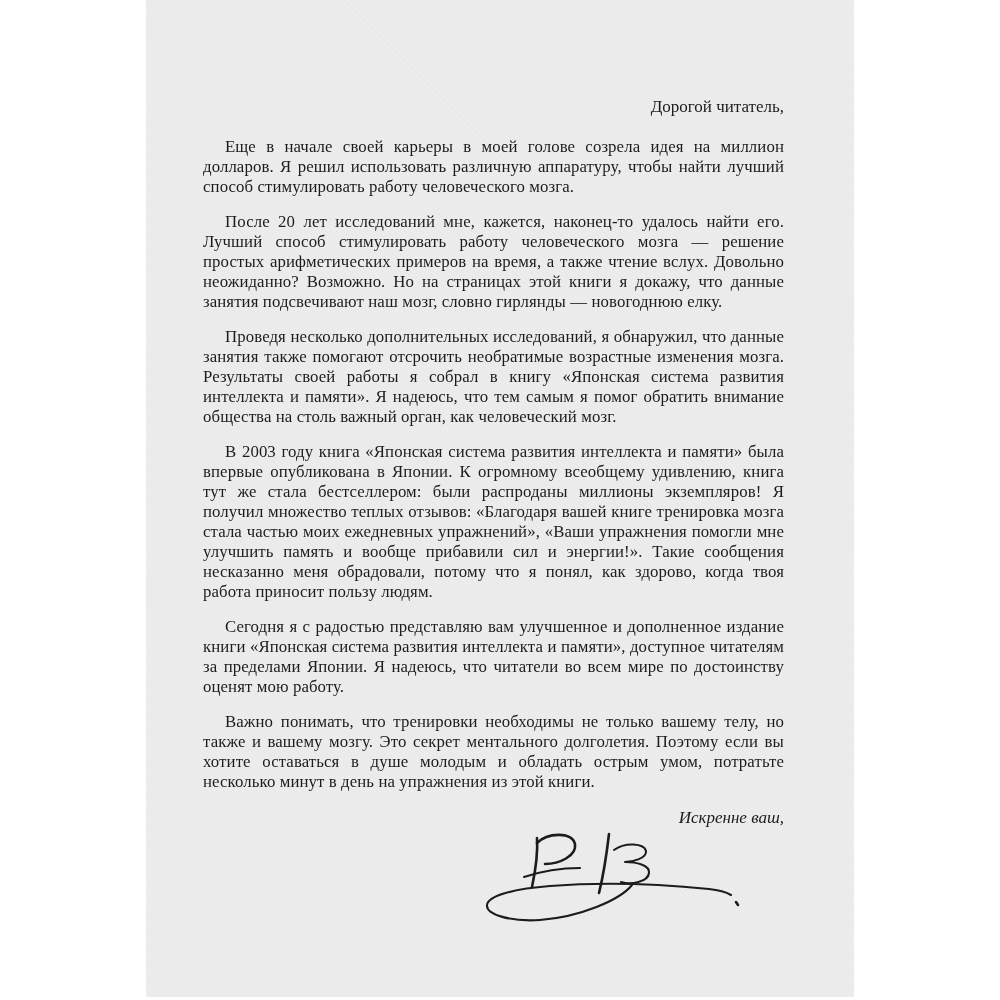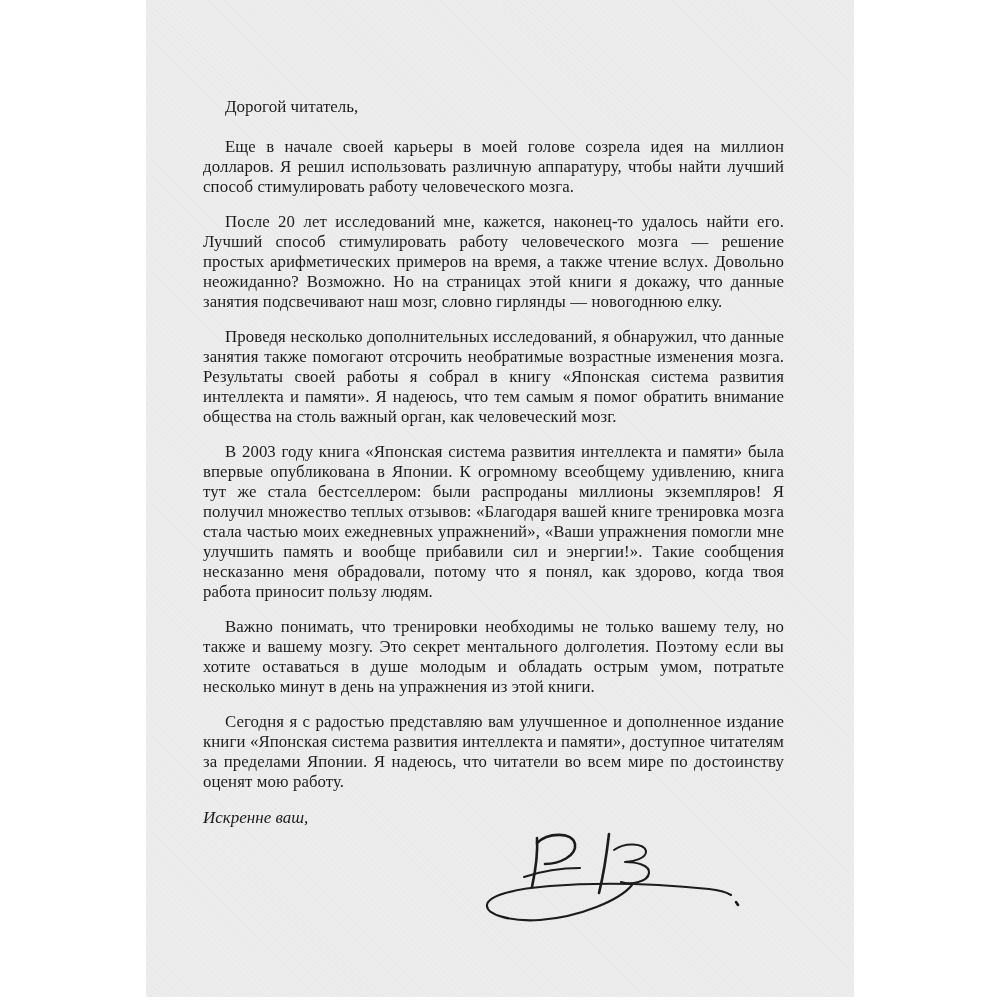--- a/index.html
+++ b/index.html
@@ -30,31 +30,33 @@
       rgba(0,0,0,0.012) 0px, rgba(0,0,0,0.012) 1px,
       rgba(255,255,255,0.0) 1px, rgba(255,255,255,0.0) 4px);
     box-sizing: border-box;
     padding: 97px 70px 0 57px;
     color: var(--ink, #1c1c1e);
   }
   .salutation {
     font-size: 17px;
     line-height: 20px;
     margin: 0 0 20px 22px;
+    text-align: right;
   }
   .body-text p {
     font-size: 16.8px;
     line-height: 20px;
     margin: 0 0 15px 0;
     text-align: justify;
     text-indent: 22px;
     letter-spacing: 0.1px;
   }
   .closing {
     margin-top: 8px;
+    text-align: right;
     font-style: italic;
     font-size: 17px;
     line-height: 22px;
   }
   .signature-wrap {
     margin-top: 2px;
     height: 120px;
     position: relative;
   }
   .signature-wrap svg {
@@ -77,22 +79,22 @@
 <div class="stage">
   <div class="paper">
 
     <p class="salutation">Дорогой читатель,</p>
 
     <div class="body-text">
       <p>Еще в начале своей карьеры в моей голове созрела идея на миллион долларов. Я решил использовать различную аппаратуру, чтобы найти лучший способ стимулировать работу человеческого мозга.</p>
       <p>После 20 лет исследований мне, кажется, наконец-то удалось найти его. Лучший способ стимулировать работу человеческого мозга — решение простых арифметических примеров на время, а также чтение вслух. Довольно неожиданно? Возможно. Но на страницах этой книги я докажу, что данные занятия подсвечивают наш мозг, словно гирлянды — новогоднюю елку.</p>
       <p>Проведя несколько дополнительных исследований, я обнаружил, что данные занятия также помогают отсрочить необратимые возрастные изменения мозга. Результаты своей работы я собрал в книгу «Японская система развития интеллекта и памяти». Я надеюсь, что тем самым я помог обратить внимание общества на столь важный орган, как человеческий мозг.</p>
       <p>В 2003 году книга «Японская система развития интеллекта и памяти» была впервые опубликована в Японии. К огромному всеобщему удивлению, книга тут же стала бестселлером: были распроданы миллионы экземпляров! Я получил множество теплых отзывов: «Благодаря вашей книге тренировка мозга стала частью моих ежедневных упражнений», «Ваши упражнения помогли мне улучшить память и вообще прибавили сил и энергии!». Такие сообщения несказанно меня обрадовали, потому что я понял, как здорово, когда твоя работа приносит пользу людям.</p>
+      <p>Сегодня я с радостью представляю вам улучшенное и дополненное издание книги «Японская система развития интеллекта и памяти», доступное читателям за пределами Японии. Я надеюсь, что читатели во всем мире по достоинству оценят мою работу.</p>
       <p>Важно понимать, что тренировки необходимы не только вашему телу, но также и вашему мозгу. Это секрет ментального долголетия. Поэтому если вы хотите оставаться в душе молодым и обладать острым умом, потратьте несколько минут в день на упражнения из этой книги.</p>
-      <p>Сегодня я с радостью представляю вам улучшенное и дополненное издание книги «Японская система развития интеллекта и памяти», доступное читателям за пределами Японии. Я надеюсь, что читатели во всем мире по достоинству оценят мою работу.</p>
     </div>
 
     <div class="closing">
       <div>Искренне ваш,</div>
     </div>
 
     <div class="signature-wrap">
 
       <svg width="300" height="120" viewBox="415 835 300 120" role="img" aria-label="signature">
 

